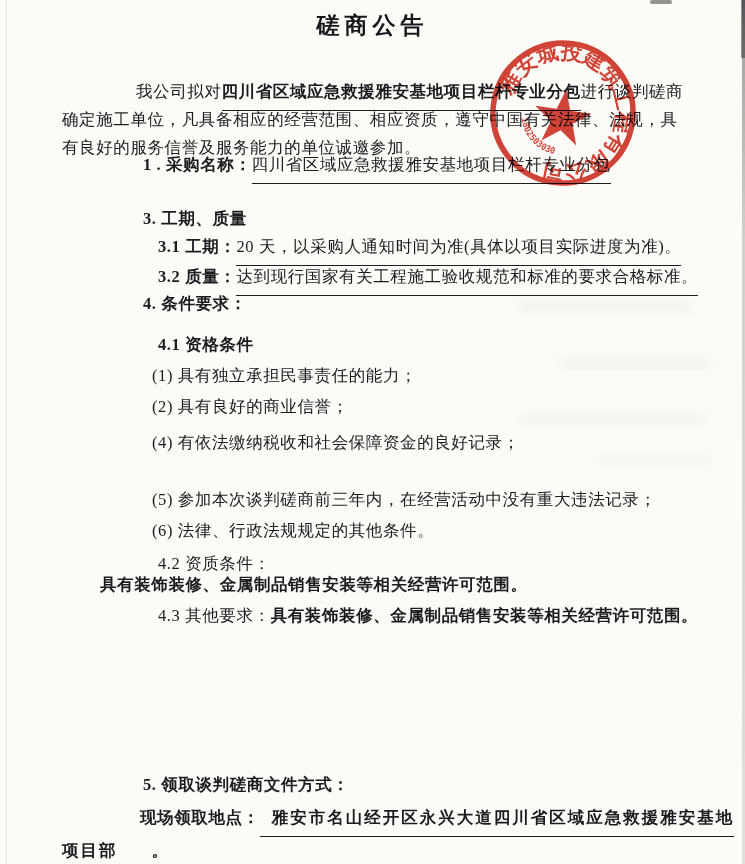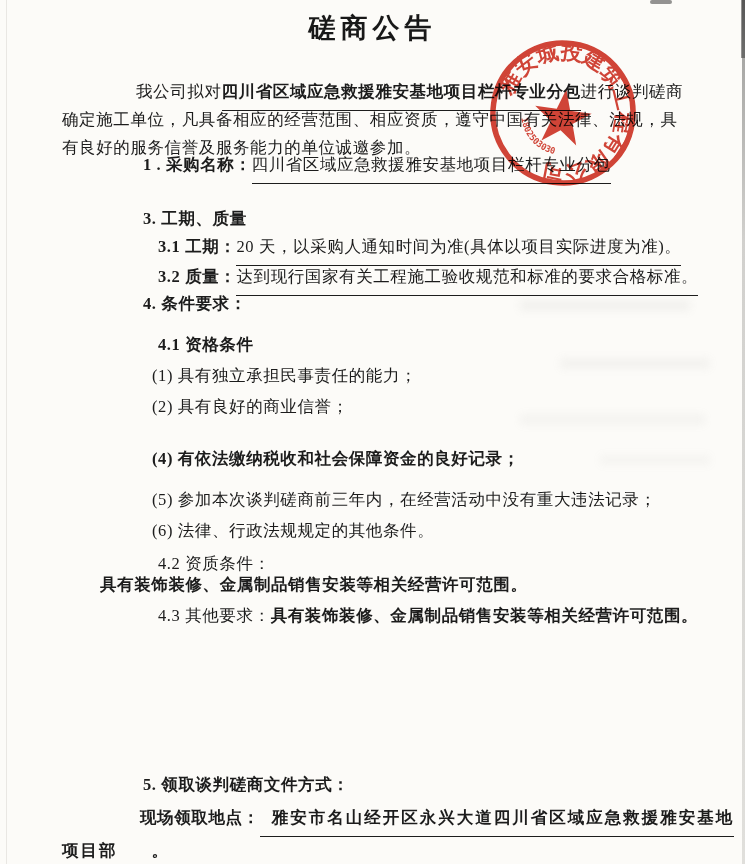--- a/index.html
+++ b/index.html
@@ -9,21 +9,21 @@
     font-family:"Liberation Serif","DejaVu Serif",serif;
     color:#1c1c1c;
   }
   .page{position:absolute;inset:0;}
   .ln{position:absolute;font-size:16.5px;letter-spacing:.6px;line-height:22px;white-space:nowrap;}
   .blk{position:absolute;font-size:16.5px;letter-spacing:.6px;}
   b,.b{font-weight:700;}
   .u{border-bottom:1.4px solid #1d1d1d;padding-bottom:9px;}
   .title{
     position:absolute;top:10px;left:0;width:100%;text-align:center;
-    font-size:27px;font-weight:700;letter-spacing:5px;color:#181818;
+    font-size:23px;font-weight:700;letter-spacing:5px;color:#181818;
   }
   .intro{top:78px;left:62px;width:632px;line-height:28px;text-indent:74px;}
   .reg{top:634px;left:62px;width:666px;line-height:33.5px;text-indent:76px;}
   .gap{display:inline-block;width:12px;}
   .gap-wide{display:inline-block;width:34px;}
   
   .edge-right{position:absolute;right:0;top:0;width:3px;height:100%;
     background:linear-gradient(#4a4a4a 0%,#8a8a88 6%,#c3c2bf 28%,#d7d6d2 100%);opacity:.75;}
   .edge-left{position:absolute;left:6px;top:0;width:1px;height:100%;background:#d9d7d2;opacity:.55;}
   .corner-mark{position:absolute;right:0;top:0;width:4px;height:58px;background:#3c3c3c;opacity:.55;}
@@ -65,21 +65,21 @@
   <div class="ln" style="top:236px;left:158px;text-align:center;"><b>3.1 工期：</b><span class="u">20 天，以采购人通知时间为准(具体以项目实际进度为准)。</span></div>
 
   <div class="ln" style="top:266px;left:158px;"><b>3.2 质量：</b><span class="u">达到现行国家有关工程施工验收规范和标准的要求合格标准。</span></div>
 
   <div class="ln" style="top:293px;left:143px;"><b>4. 条件要求：</b></div>
 
   <div class="ln" style="top:334px;left:158px;font-weight:bold;"><span>4.1 资格条件</span></div>
 
   <div class="ln" style="top:365px;left:152px;">(1) 具有独立承担民事责任的能力；</div>
   <div class="ln" style="top:396px;left:152px;">(2) 具有良好的商业信誉；</div>
-  <div class="ln" style="top:448px;left:152px;font-weight:bold;">(4) 有依法缴纳税收和社会保障资金的良好记录；</div>
+  <div class="ln" style="top:432px;left:152px;">(4) 有依法缴纳税收和社会保障资金的良好记录；</div>
   <div class="ln" style="top:489px;left:152px;">(5) 参加本次谈判磋商前三年内，在经营活动中没有重大违法记录；</div>
   <div class="ln" style="top:520px;left:152px;">(6) 法律、行政法规规定的其他条件。</div>
 
   <div class="ln" style="top:553px;left:158px;"><span>4.2 资质条件：</span></div>
   <div class="ln" style="top:574px;left:100px;"><b>具有装饰装修、金属制品销售安装等相关经营许可范围。</b></div>
 
   <div class="ln" style="top:605px;left:158px;"><span>4.3 其他要求：</span><b>具有装饰装修、金属制品销售安装等相关经营许可范围。</b></div>
 
 
   <div class="ln" style="top:774px;left:143px;text-align:right;"><b>5. 领取谈判磋商文件方式：</b></div>

